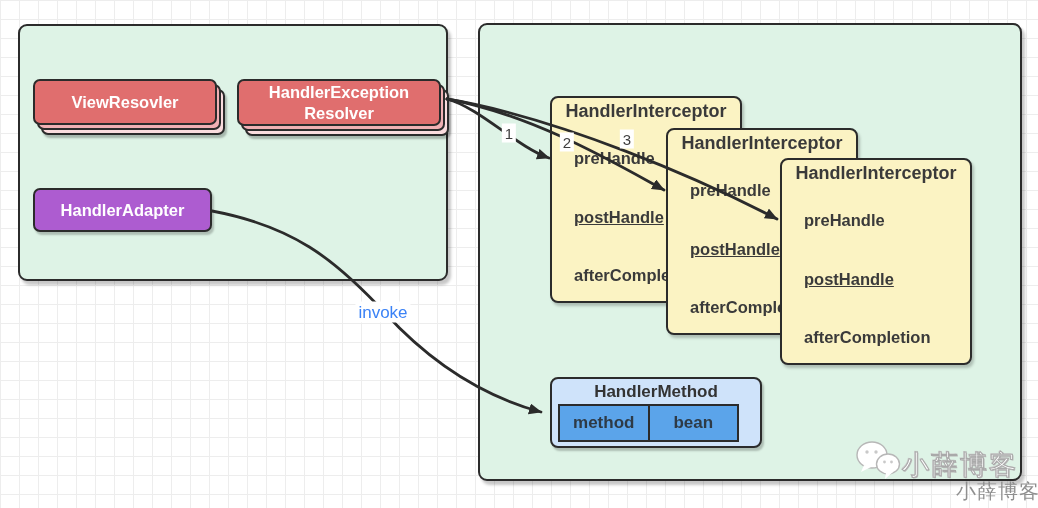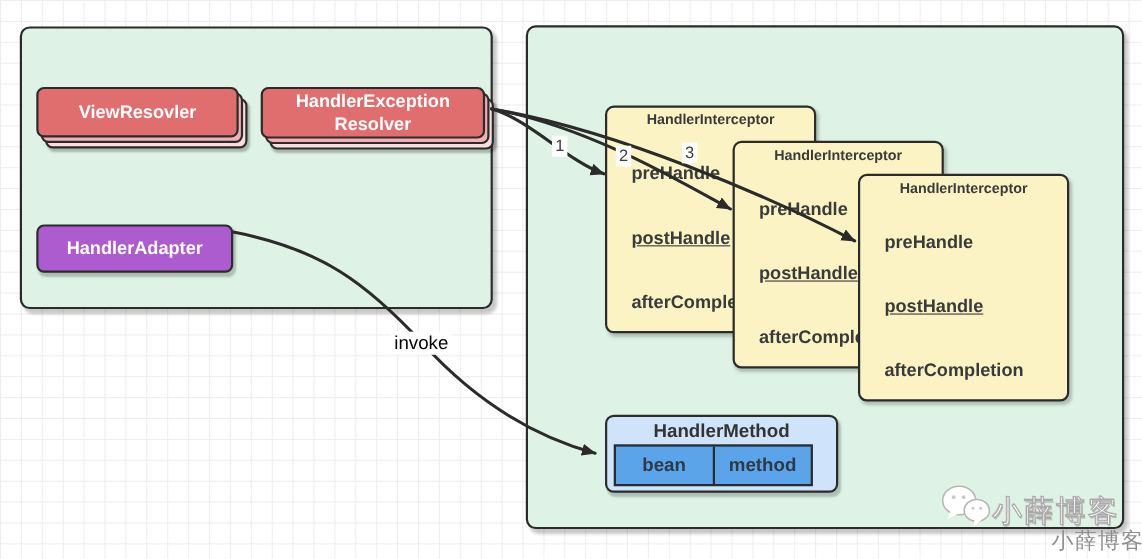--- a/index.html
+++ b/index.html
@@ -28,31 +28,31 @@
   .stack .main{
     position:absolute;left:0;top:0;width:100%;height:100%;box-sizing:border-box;
     background:#e06e6e;border:2px solid #2b2b2b;border-radius:7px;
     display:flex;align-items:center;justify-content:center;
     color:#ffffff;font-weight:bold;font-size:16.5px;text-align:center;
     white-space:pre-line;line-height:21px;
   }
   .purple-node{
     position:absolute;z-index:10;background:#ad5cd0;border:2.5px solid #2b2b2b;border-radius:7px;
     display:flex;align-items:center;justify-content:center;color:#fff;font-weight:bold;
-    font-size:16.5px;box-shadow:2px 3px 2px rgba(0,0,0,.22);box-sizing:border-box;margin-top:16px;
+    font-size:16.5px;box-shadow:2px 3px 2px rgba(0,0,0,.22);box-sizing:border-box;
   }
   
   .interceptor{
     position:absolute;width:192px;height:207px;background:#fbf3c3;
     border:2.5px solid #2b2b2b;border-radius:8px;box-sizing:border-box;
     box-shadow:2px 3px 3px rgba(0,0,0,.22);
   }
   .interceptor .ititle{
     position:absolute;left:0;top:3px;width:100%;text-align:center;
-    font-weight:bold;font-size:13px;color:#3a3a3a;
+    font-weight:bold;font-size:18px;color:#3a3a3a;
   }
   .interceptor .imethod{
     position:absolute;left:22px;font-weight:bold;font-size:16.5px;color:#3a3a3a;white-space:nowrap;
   }
   .m0{top:51px;} .m1{top:110px;text-decoration:underline;} .m2{top:168px;}
   .z10{z-index:10;} .z11{z-index:11;} .z12{z-index:12;}
   
   .hmethod{
     position:absolute;left:550px;top:377px;width:212px;height:71px;background:#cfe3fa;
     border:2.5px solid #2b2b2b;border-radius:8px;box-sizing:border-box;z-index:10;
@@ -73,21 +73,21 @@
   }
   .hmethod .hcell + .hcell{border-left:2px solid #2b2b2b;}
   
   svg.overlay{position:absolute;left:0;top:0;z-index:50;pointer-events:none;}
   
   .chip{
     position:absolute;z-index:55;background:#ffffff;color:#3f3f3f;
     font-size:15px;line-height:17px;padding:1px 3px;transform:translate(-50%,-50%);
     white-space:nowrap;
   }
-  .chip.invoke{font-size:17px;line-height:19px;color:#000000;}
+  .chip.invoke{font-size:17px;line-height:19px;color:#3b82f6;}
   
   .wm-inner{
     position:absolute;z-index:60;color:#ffffff;font-size:27px;letter-spacing:2px;
     -webkit-text-stroke:1px #a9a9a9;
     text-shadow:0 0 1px #aaa,1px 1px 0 #bbb,-1px -1px 0 #cfcfcf;
     white-space:nowrap;
   }
   .wm-outer{
     position:absolute;z-index:60;color:#8f8f8f;font-size:20px;letter-spacing:1px;white-space:nowrap;
   }
@@ -132,22 +132,22 @@
   <div class="interceptor z12" style="left:780px;top:158px;">
     <div class="ititle">HandlerInterceptor</div>
     <div class="imethod m0">preHandle</div>
     <div class="imethod m1">postHandle</div>
     <div class="imethod m2">afterCompletion</div>
   </div>
 
   <div class="hmethod">
     <div class="htitle">HandlerMethod</div>
     <div class="hrow">
+      <div class="hcell">method</div>
       <div class="hcell">bean</div>
-      <div class="hcell">method</div>
     </div>
   </div>
 
   <svg class="overlay" width="1038" height="508" viewBox="0 0 1038 508">
     <defs>
       <marker id="ah" markerUnits="userSpaceOnUse" markerWidth="14" markerHeight="12" refX="12" refY="5.5" orient="auto">
         <path d="M0,0 L13,5.5 L0,11 Z" fill="#2b2b2b"></path>
       </marker>
     </defs>
     <g fill="none" stroke="#2b2b2b" stroke-width="2.8" stroke-linecap="round">

